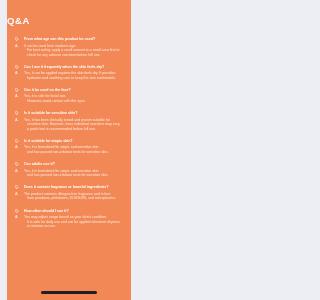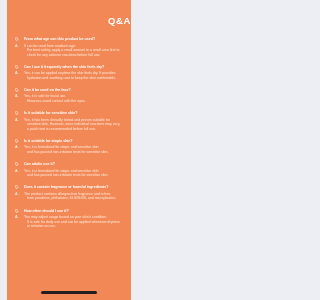--- a/index.html
+++ b/index.html
@@ -26,21 +26,21 @@
     top: 0;
     width: 124px;
     height: 300px;
     background: #f18855;
     box-sizing: border-box;
     overflow: hidden;
   }
   .title {
     margin: 0;
     padding-top: 15px;
-    text-align: right;
+    text-align: left;
     color: #ffffff;
     font-size: 9.5px;
     font-weight: bold;
     letter-spacing: 0.6px;
   }
   .qa-list {
     margin: 0;
     padding: 11px 9px 0 8px;
     list-style: none;
   }

